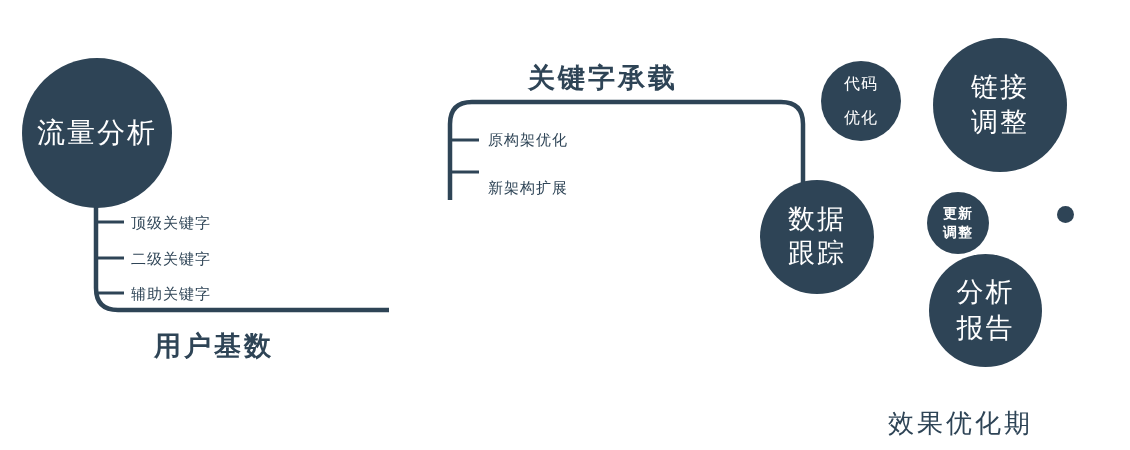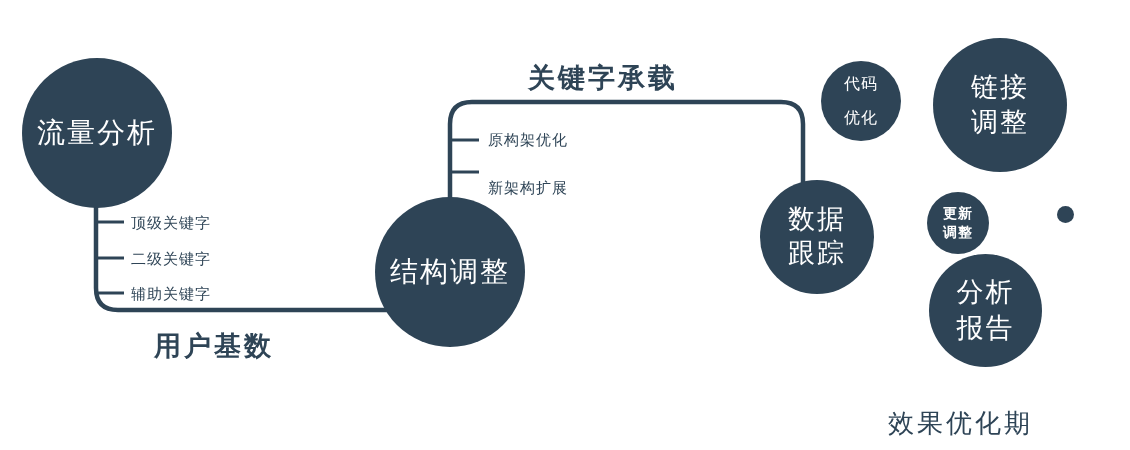--- a/index.html
+++ b/index.html
@@ -87,23 +87,20 @@
     <path class="tick" d="M98 258 H124"></path>
     <path class="tick" d="M98 293 H124"></path>
     <path class="tick" d="M452 140 H479"></path>
     <path class="tick" d="M452 172 H479"></path>
   </svg>
 
   <div class="node node-traffic">
     <span>流量分析</span>
   </div>
 
-  <div class="node node-structure">
-    <span>结构调整</span>
-  </div>
 
   <div class="node node-tracking">
     <span>数据</span>
     <span>跟踪</span>
   </div>
 
   <div class="node node-code">
     <span>代码</span>
     <span>优化</span>
   </div>

